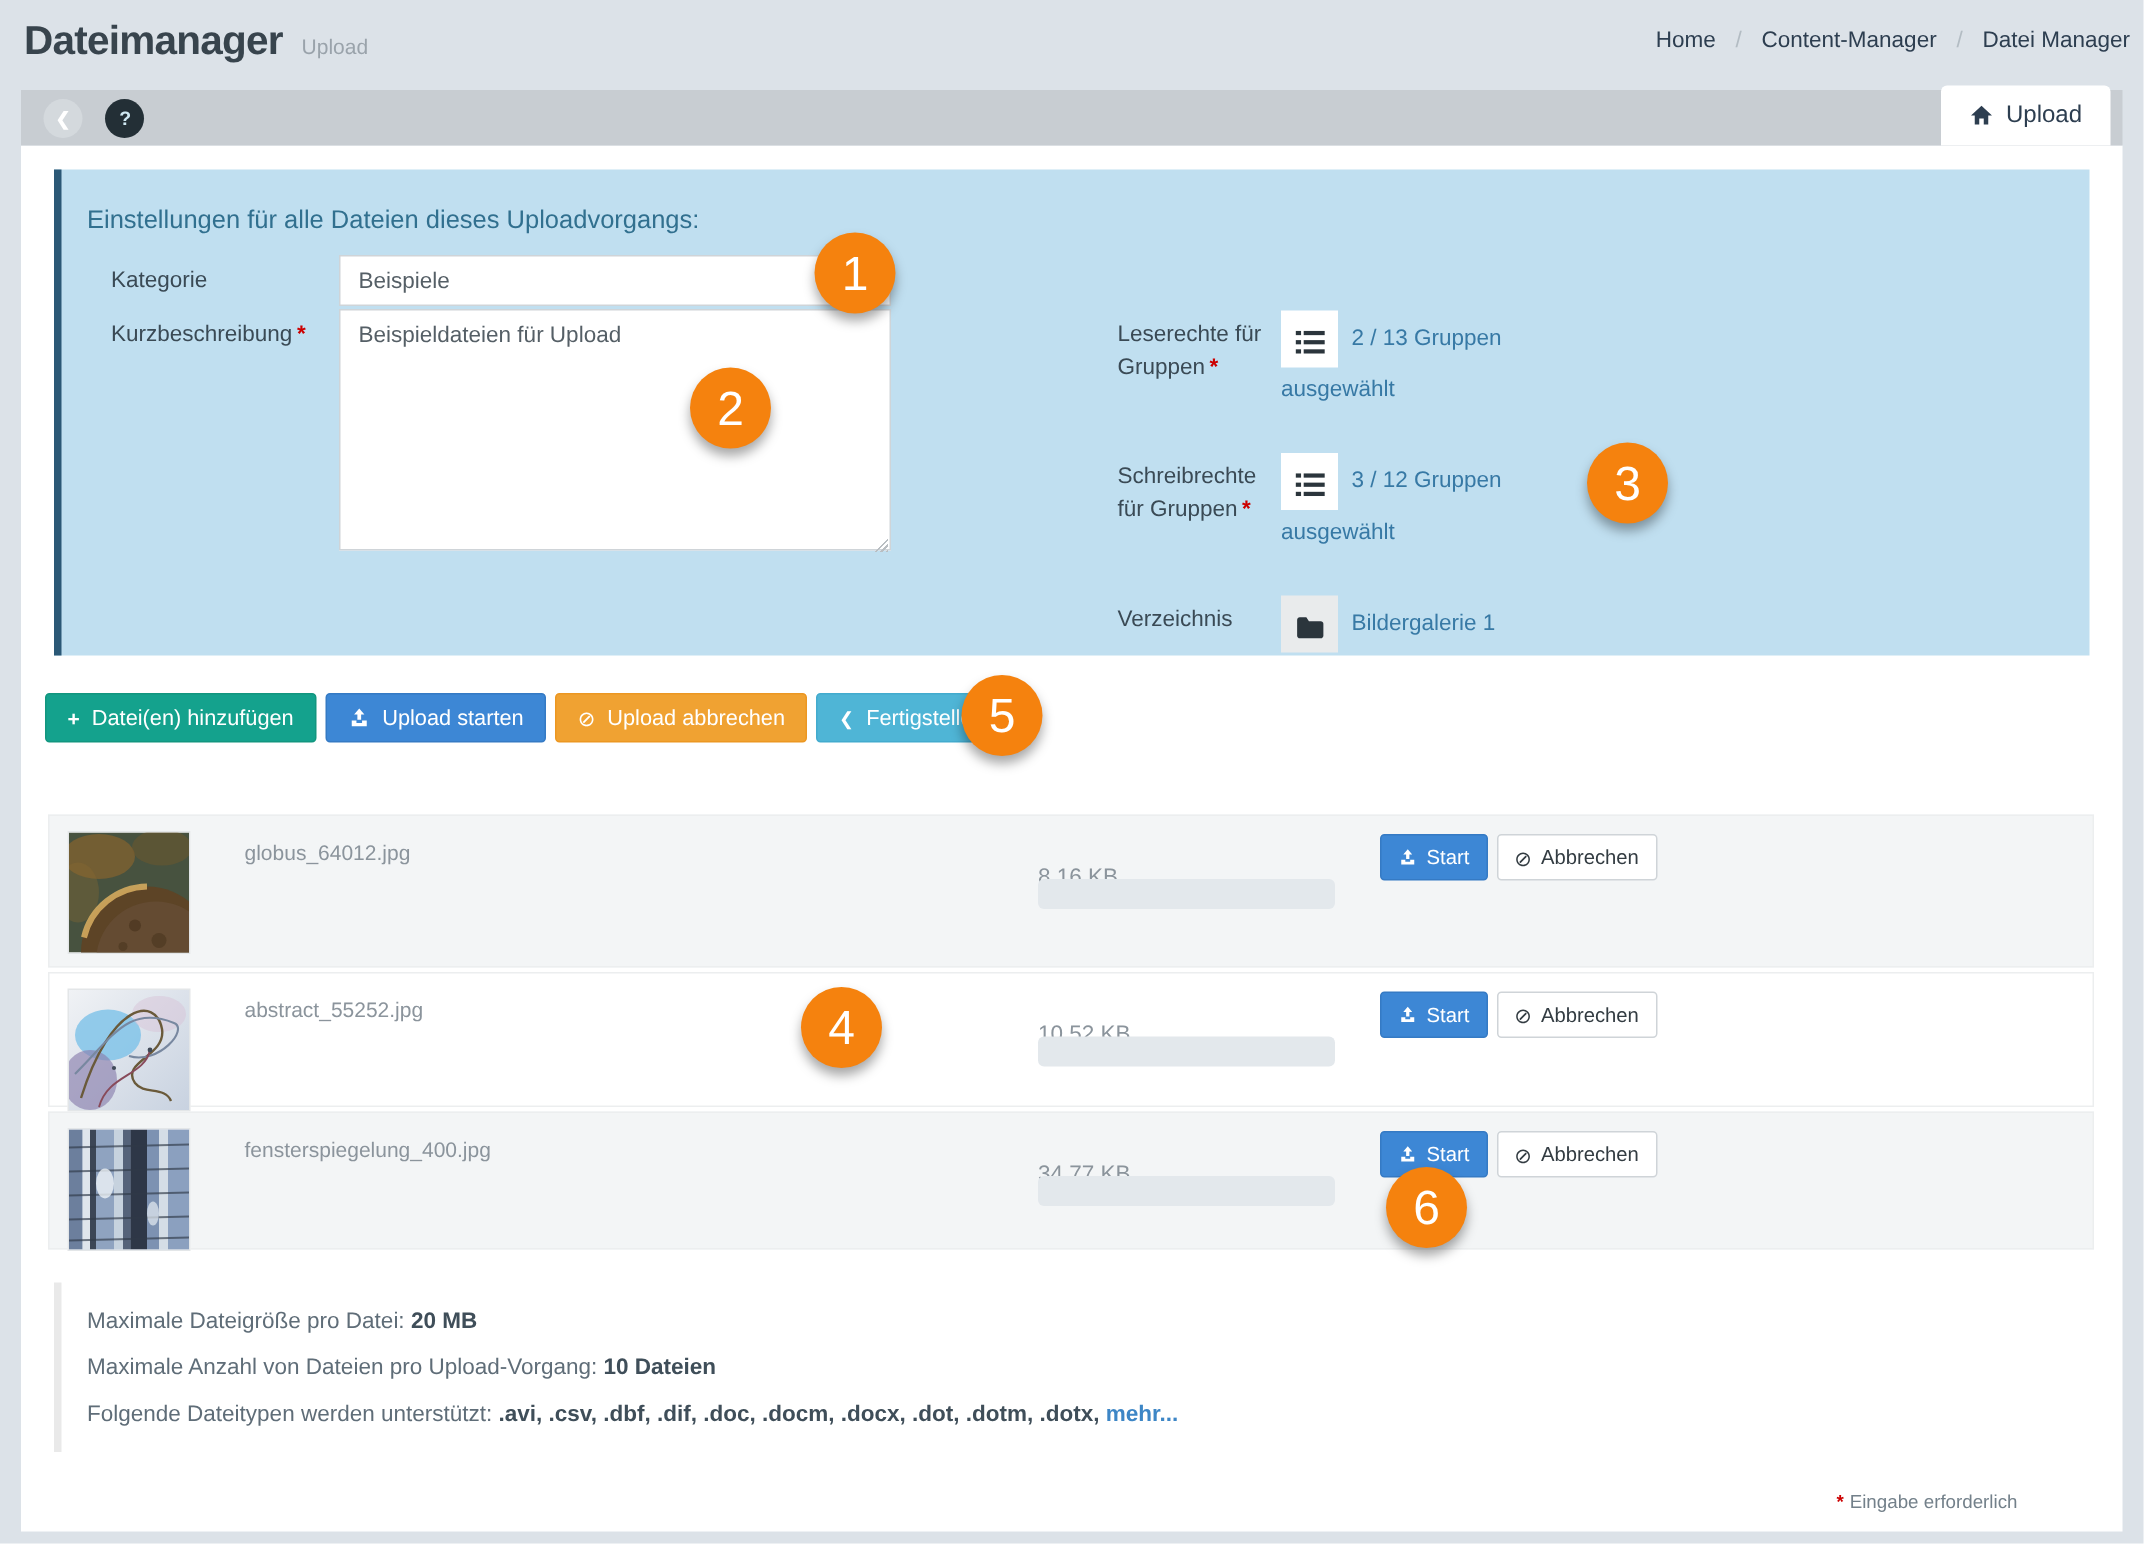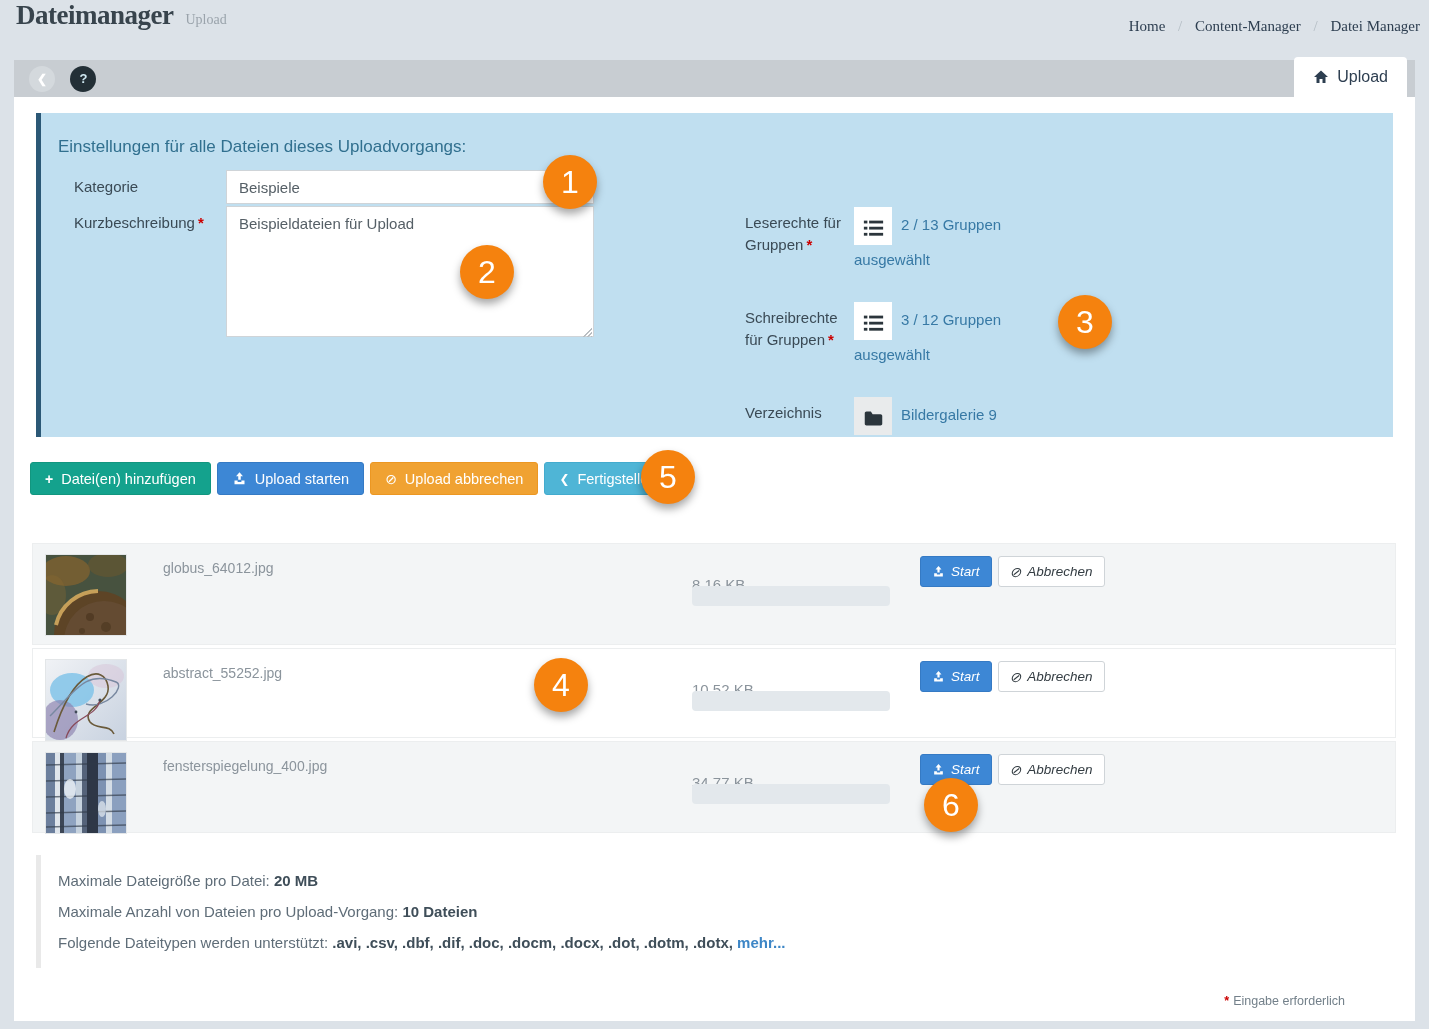--- a/index.html
+++ b/index.html
@@ -6,21 +6,21 @@
   html,body { width:1429px; height:1029px; }
   body {
     font-family:"Liberation Sans", sans-serif;
     background:#dce2e8;
     color:#3a4a55;
     overflow:hidden;
   }
   .page { position:relative; width:1429px; height:1029px; }
 
   
-  .hdr { position:relative; height:60px; padding:0 16px 0 16px;font-family:Liberation Serif, serif; }
+  .hdr { position:relative; height:60px; padding:12px 16px 0 16px; }
   .hdr-title { display:inline-block; font-size:27px; font-weight:bold; color:#38444d; letter-spacing:-0.5px; }
   .hdr-sub { display:inline-block; font-size:14px; color:#9aa3ab; margin-left:8px; }
   .breadcrumb { position:absolute; right:9px; top:18px; font-size:15px; color:#2d3e50; }
   .breadcrumb a { color:#2d3e50; text-decoration:none; cursor:pointer; }
   .breadcrumb .sep { color:#b3bcc3; margin:0 9px; }
 
   
   .frame { margin:0 14px; width:1401px; }
   .toolbar { position:relative; height:37px; background:#c8cdd2; }
   .tb-btn { display:inline-block; width:26px; height:26px; border-radius:50%; border:none;
@@ -38,21 +38,21 @@
   
   .panel { position:relative; background:#c0dff0; border-left:5px solid #2b5876;
            height:324px; padding:24px 0 0 17px; }
   .panel-title { font-size:17px; color:#31708f; font-weight:normal; margin-bottom:13px; }
   .field-row { display:flex; margin-bottom:2px;gap:32px; }
   .field-label { width:136px; padding-top:8px; padding-left:16px; font-size:15px; color:#3a4a55; }
   .req { color:#cc0000; font-weight:bold; margin-left:3px; }
   .text-input { width:368px; height:34px; border:1px solid #cfd4d8; padding:0 12px;
                 font-family:"Liberation Sans",sans-serif; font-size:15px; color:#555f66; background:#fff; }
   .ta-wrap { position:relative; width:368px; }
-  textarea.ta { width:368px; height:131px; border:1px solid #cfd4d8; padding:8px 12px; resize:none;
+  textarea.ta { width:368px; height:161px; border:1px solid #cfd4d8; padding:8px 12px; resize:none;
                 font-family:"Liberation Sans",sans-serif; font-size:15px; color:#555f66; background:#fff; }
   .grip { position:absolute; right:2px; bottom:4px; width:9px; height:9px;
           background:linear-gradient(135deg, transparent 0 50%, #b9bec2 50% 58%, transparent 58% 70%, #b9bec2 70% 78%, transparent 78% 90%, #b9bec2 90%); }
   .right-col { position:absolute; left:704px; top:94px; }
   .perm-row { display:flex; margin-bottom:27px; }
   .perm-label { width:109px; font-size:15px; color:#3a4a55; line-height:1.45; padding-top:5px; }
   .perm-value { width:160px; font-size:15px; line-height:30px; }
   .perm-value a { color:#3779a5; text-decoration:none; cursor:pointer; }
   .icon-btn { display:inline-block; width:38px; height:38px; background:#ffffff; border:none;
               vertical-align:middle; margin-right:9px; text-align:center; padding-top:8px; cursor:pointer; }
@@ -79,21 +79,21 @@
   .frow.r1 { height:102px; }
   .frow.r2 { height:90px; }
   .frow.r3 { height:92px; }
   .thumb { position:absolute; left:12px; top:10px; border:1px solid #e3e6e8; background:#fff; line-height:0; }
   .thumb svg { display:block; }
   .fname { position:absolute; left:130px; top:16px; font-size:14px; color:#8b949c; }
   .fsize { position:absolute; left:659px; top:32px; font-size:15px; color:#8b949c; }
   .fprog { position:absolute; left:659px; top:42px; width:198px; height:20px; background:#e3e8ec; border-radius:4px; }
   .fbtns { position:absolute; left:887px; top:12px; display:flex; gap:6px; }
   .sbtn { height:31px; border-radius:3px; font-family:"Liberation Sans",sans-serif; font-size:13.5px;
-          display:flex; align-items:center; gap:6px; padding:0 11px; cursor:pointer;font-style:italic; }
+          display:flex; align-items:center; gap:6px; padding:0 11px; cursor:pointer; }
   .sbtn-start { background:#3d87d5; border:1px solid #357ac4; color:#fff; }
   .sbtn-cancel { background:#ffffff; border:1px solid #cfd4d8; color:#333c42; }
   .sbtn svg { width:13px; height:13px; fill:#ffffff; }
   .sbtn .ban { font-size:14px; line-height:1; }
 
   
   .info-box { margin-top:22px; border-left:5px solid #e9e9e9; padding:3px 0 3px 17px; }
   .info-line { font-size:15px; color:#5f6d78; margin:14px 0; }
   .info-line b { color:#3f4e59; }
   .info-line a { color:#3d86c6; font-weight:bold; text-decoration:none; cursor:pointer; }
@@ -188,21 +188,21 @@
             </div>
           </div>
 
           <div class="perm-row dir">
             <div class="perm-label">Verzeichnis</div>
             <div class="perm-value">
               <button class="icon-btn gray">
                 <svg viewBox="0 0 24 24">
                     <path d="M2 6 C2 5 2.9 4 4 4 H9 L11 7 H20 C21.1 7 22 7.9 22 9 V18 C22 19.1 21.1 20 20 20 H4 C2.9 20 2 19.1 2 18 Z"></path>
                   </svg>
-              </button><a>Bildergalerie 9</a>
+              </button><a>Bildergalerie 1</a>
             </div>
           </div>
         </div>
       </section>
 
       <div class="actions">
         <button class="abtn abtn-add">
           <b class="ic">+</b>
           <span>Datei(en) hinzufügen</span>
         </button>

